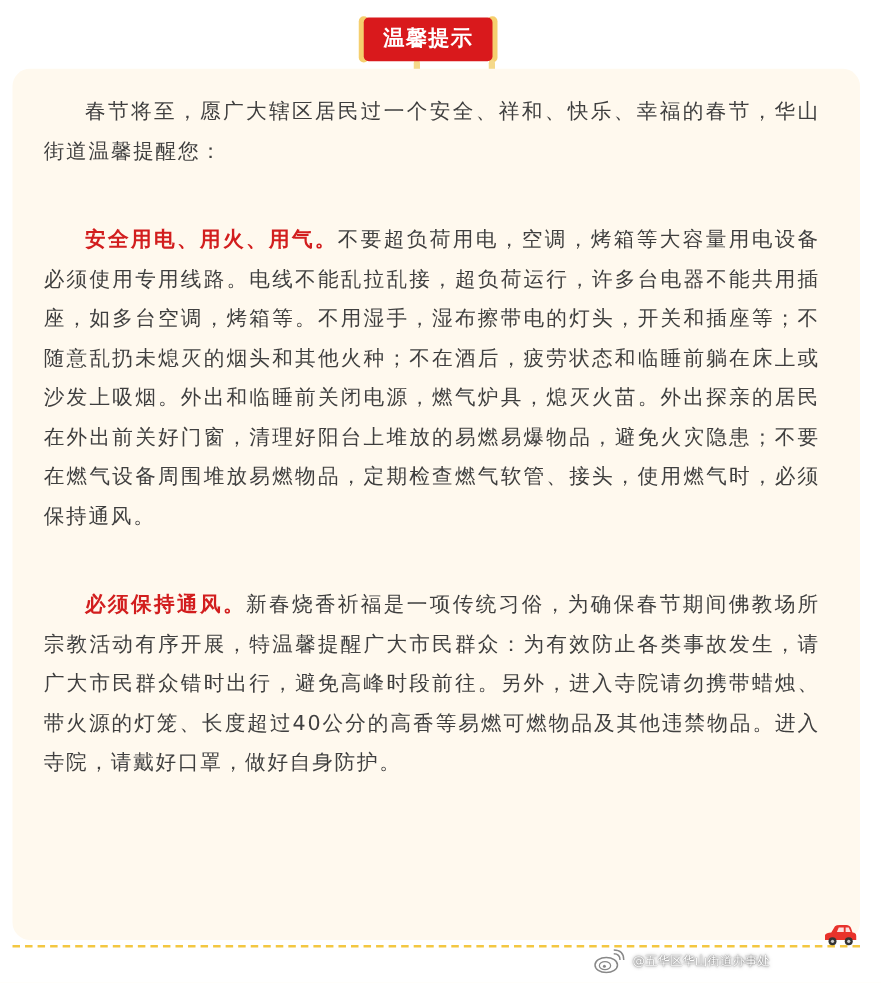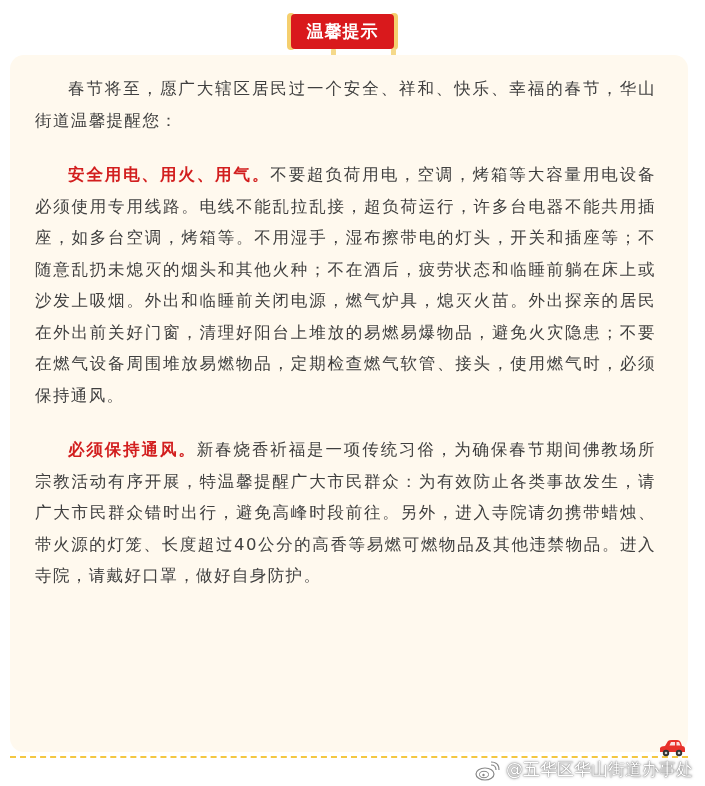--- a/index.html
+++ b/index.html
@@ -16,28 +16,28 @@
            letter-spacing: 1px; }
   .badge-leg { position: absolute; top: 35px; width: 5px; height: 14px;
                background: #f5d98a; border-radius: 3px; }
   .badge-leg.l { left: 44px; }
   .badge-leg.r { left: 104px; }
   .card { position: absolute; left: 10px; top: 55px; width: 678px; height: 697px;
           background: #fff9ee; border-radius: 14px; box-sizing: border-box;
           padding: 18px 32px 0 25px; }
   .para { margin: 0; font-size: 16.5px; line-height: 31.5px; color: #3f3f3f;
           text-indent: 33px; letter-spacing: 1.4px; text-align: justify; }
-  .para + .para { margin-top: 23px; }
+  .para + .para { margin-top: 40px; }
   .hl { color: #d21e1e; font-weight: bold; }
   .dash { position: absolute; left: 10px; top: 756px; width: 678px;
           border-top: 2px dashed #f3c742; }
   .car { position: absolute; left: 657px; top: 738px; width: 30px; height: 20px; }
   .watermark { position: absolute; left: 474px; top: 757px; height: 24px;
-               display: flex; align-items: flex-end; gap: 6px;
-               color: #ffffff; font-size: 17px;
+               display: flex; align-items: center; gap: 6px;
+               color: #ffffff; font-size: 10px;
                text-shadow: 0 0 3px rgba(0,0,0,0.55), 0 0 1px rgba(0,0,0,0.6); }
   .weibo { width: 26px; height: 20px; }
 </style>
 </head>
 <body>
 
 <div class="badge-wrap">
   <div class="badge-edge-l"></div>
   <div class="badge-edge-r"></div>
   <div class="badge-leg l"></div>

